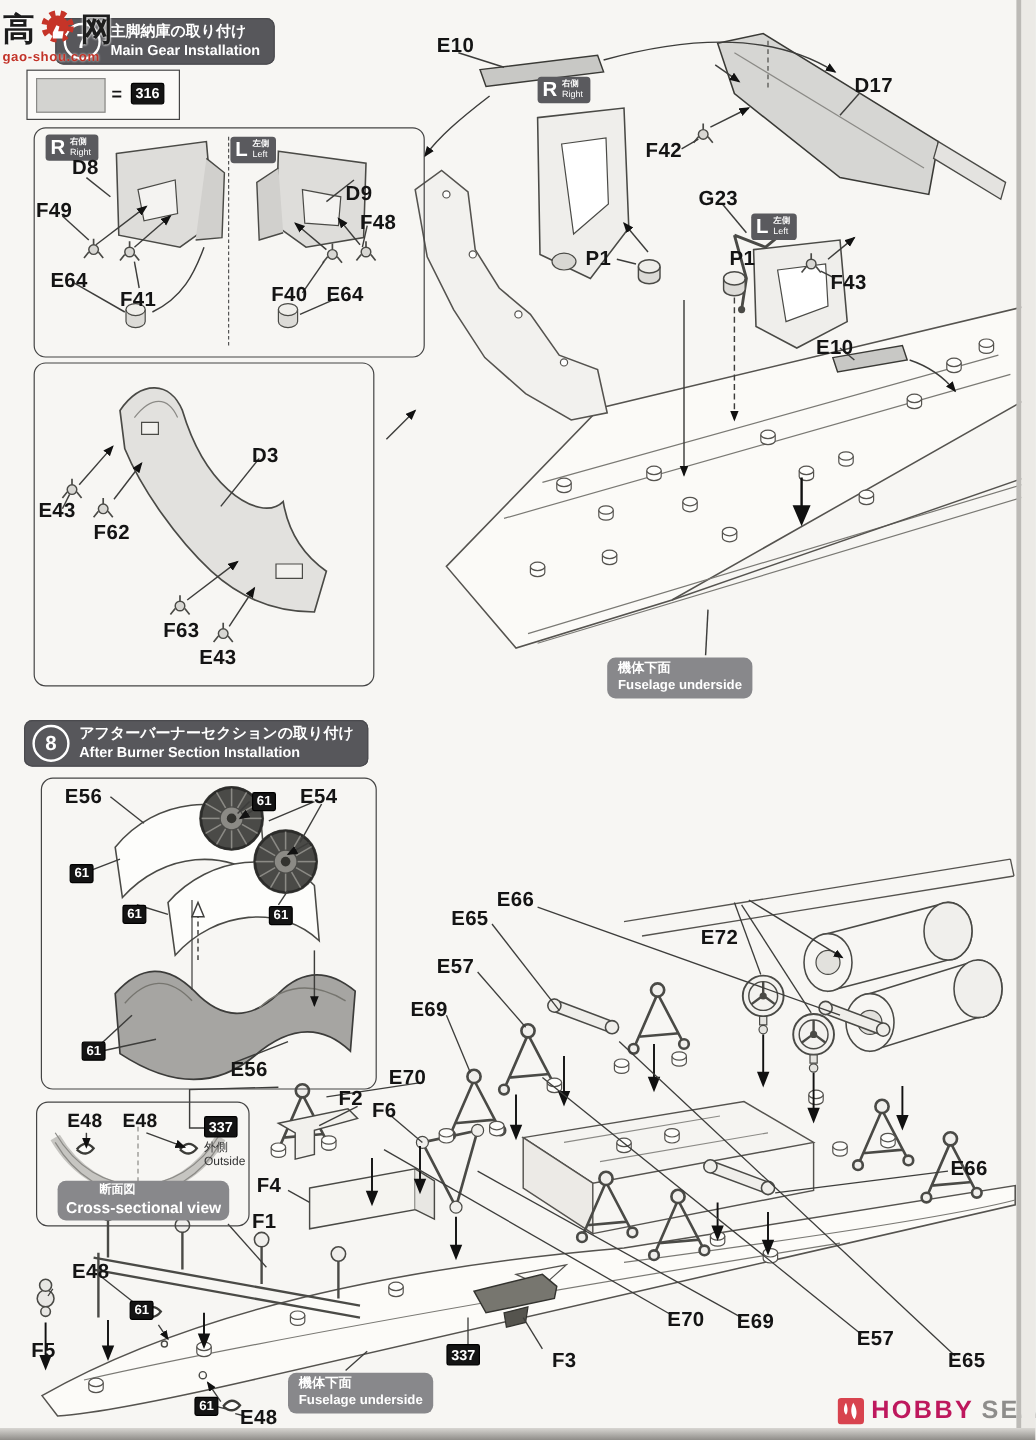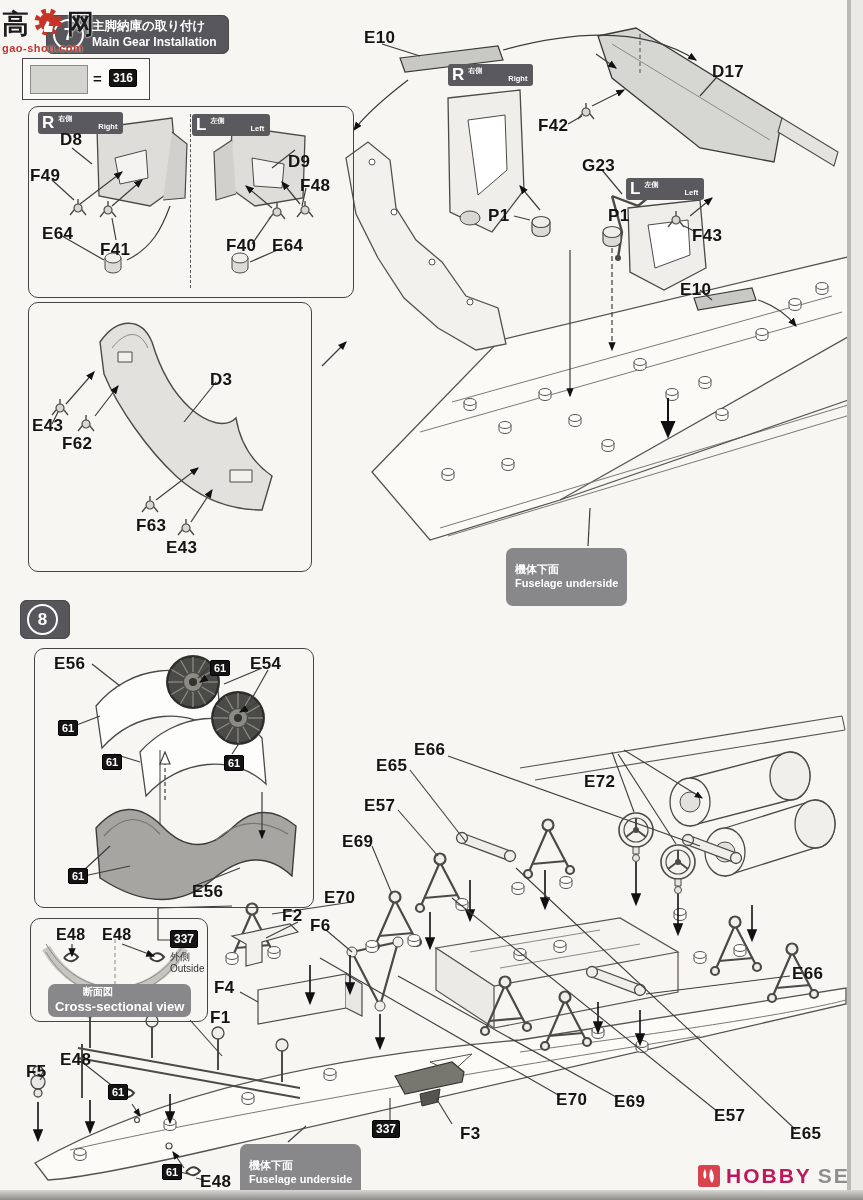--- a/index.html
+++ b/index.html
@@ -20,24 +20,24 @@
               display:flex;align-items:center;justify-content:center;font-weight:bold;font-size:17px;}
   .step-titles{display:flex;flex-direction:column;line-height:1.25;}
   .t-jp{font-weight:bold;font-size:12.5px;}
   .t-en{font-weight:bold;font-size:12px;}
   
   .side-badge{position:absolute;z-index:3;background:#5a5a5e;color:#fff;border-radius:3px;
               display:flex;align-items:center;gap:4px;padding:2px 6px 2px 4px;}
   .side-letter{font-weight:bold;font-size:17px;line-height:18px;}
   .side-sub{display:flex;flex-direction:column;line-height:1.05;}
   .side-jp{font-size:7px;font-weight:bold;}
-  .side-en{font-size:7.5px;font-weight:bold;margin-left:40px;}
+  .side-en{font-size:7.5px;font-weight:normal;}
   
   .tag-badge{position:absolute;z-index:3;background:#88888b;color:#fff;border-radius:7px;
-             padding:15px 9px;line-height:1.25;}
+             padding:3px 9px;line-height:1.25;}
   .tag-jp{font-weight:bold;font-size:11px;display:block;}
   .tag-en{font-weight:bold;font-size:11px;display:block;}
   
   .dbox{position:absolute;z-index:2;border:1.6px solid #454545;border-radius:10px;background:transparent;}
   .divider{position:absolute;z-index:2;border-left:1.6px dashed #555;}
   
   .paint-box{position:absolute;z-index:3;border:1.6px solid #454545;background:#fbfaf8;}
   .swatch{position:absolute;background:#d3d3d0;border:1px solid #8a8a88;}
   .eq{position:absolute;font-weight:bold;font-size:15px;color:#141414;}
   .note{position:absolute;z-index:3;font-size:10px;color:#333;line-height:1.3;white-space:nowrap;}
@@ -462,21 +462,21 @@
   <span class="pl" style="left:60px;top:130px;">D8</span>
   <span class="pl" style="left:30px;top:166px;">F49</span>
   <span class="pl" style="left:42px;top:224px;">E64</span>
   <span class="pl" style="left:100px;top:240px;">F41</span>
   <span class="pl" style="left:288px;top:152px;">D9</span>
   <span class="pl" style="left:300px;top:176px;">F48</span>
   <span class="pl" style="left:226px;top:236px;">F40</span>
   <span class="pl" style="left:272px;top:236px;">E64</span>
 
   <span class="pl" style="left:32px;top:416px;">E43</span>
-  <span class="pl" style="left:62px;top:434px;">F62</span>
+  <span class="pl" style="left:78px;top:434px;">F62</span>
   <span class="pl" style="left:210px;top:370px;">D3</span>
   <span class="pl" style="left:136px;top:516px;">F63</span>
   <span class="pl" style="left:166px;top:538px;">E43</span>
 
   <span class="pl" style="left:364px;top:28px;">E10</span>
   <div class="side-badge" style="left:448px;top:64px;">
     <span class="side-letter">R</span>
     <span class="side-sub">
         <span class="side-jp">右側</span>
     <span class="side-en">Right</span>
@@ -497,20 +497,24 @@
   <span class="pl" style="left:692px;top:226px;">F43</span>
   <span class="pl" style="left:680px;top:280px;">E10</span>
 
   <div class="tag-badge" style="left:506px;top:548px;">
     <span class="tag-jp">機体下面</span>
     <span class="tag-en">Fuselage underside</span>
   </div>
 
   <div class="step-header" style="left:20px;top:600px;">
     <div class="num-circle">8</div>
+    <div class="step-titles">
+      <span class="t-jp">アフターバーナーセクションの取り付け</span>
+      <span class="t-en">After Burner Section Installation</span>
+    </div>
   </div>
 
   <span class="pl" style="left:54px;top:654px;">E56</span>
   <span class="code-badge" style="left:210px;top:660px;">61</span>
   <span class="pl" style="left:250px;top:654px;">E54</span>
   <span class="code-badge" style="left:58px;top:720px;">61</span>
   <span class="code-badge" style="left:102px;top:754px;">61</span>
   <span class="code-badge" style="left:224px;top:755px;">61</span>
   <span class="code-badge" style="left:68px;top:868px;">61</span>
   <span class="pl" style="left:192px;top:882px;">E56</span>
@@ -530,21 +534,21 @@
   <span class="pl" style="left:376px;top:756px;">E65</span>
   <span class="pl" style="left:364px;top:796px;">E57</span>
   <span class="pl" style="left:342px;top:832px;">E69</span>
   <span class="pl" style="left:324px;top:888px;">E70</span>
   <span class="pl" style="left:584px;top:772px;">E72</span>
   <span class="pl" style="left:282px;top:906px;">F2</span>
   <span class="pl" style="left:310px;top:916px;">F6</span>
   <span class="pl" style="left:214px;top:978px;">F4</span>
   <span class="pl" style="left:162px;top:1008px;margin-left:48px;">F1</span>
   <span class="pl" style="left:792px;top:964px;">E66</span>
-  <span class="pl" style="left:26px;top:1062px;">F5</span>
+  <span class="pl" style="left:26px;top:1116px;">F5</span>
   <span class="pl" style="left:60px;top:1050px;">E48</span>
   <span class="code-badge" style="left:108px;top:1084px;">61</span>
   <span class="code-badge lg" style="left:372px;top:1120px;">337</span>
   <span class="pl" style="left:460px;top:1124px;">F3</span>
   <span class="pl" style="left:556px;top:1090px;">E70</span>
   <span class="pl" style="left:614px;top:1092px;">E69</span>
   <span class="pl" style="left:714px;top:1106px;">E57</span>
   <span class="pl" style="left:790px;top:1124px;">E65</span>
   <span class="code-badge" style="left:162px;top:1164px;">61</span>
   <span class="pl" style="left:200px;top:1172px;">E48</span>

